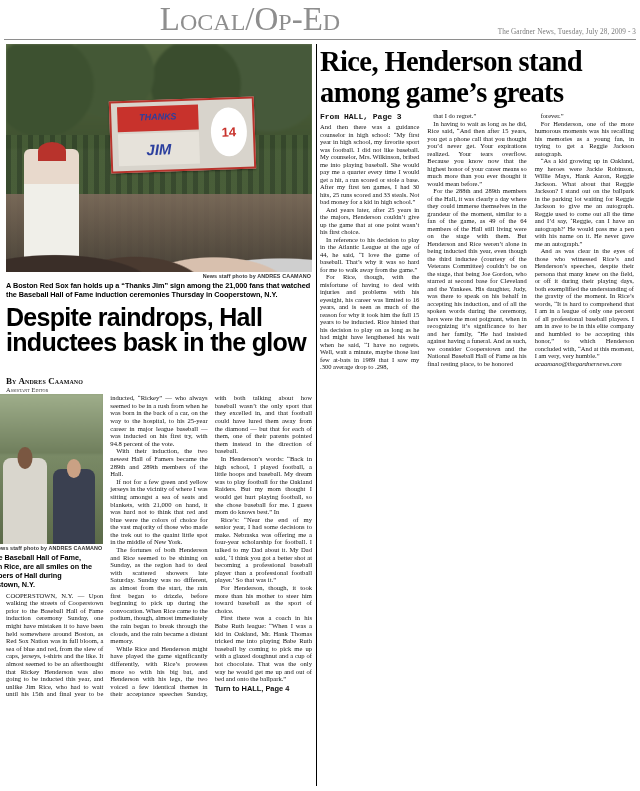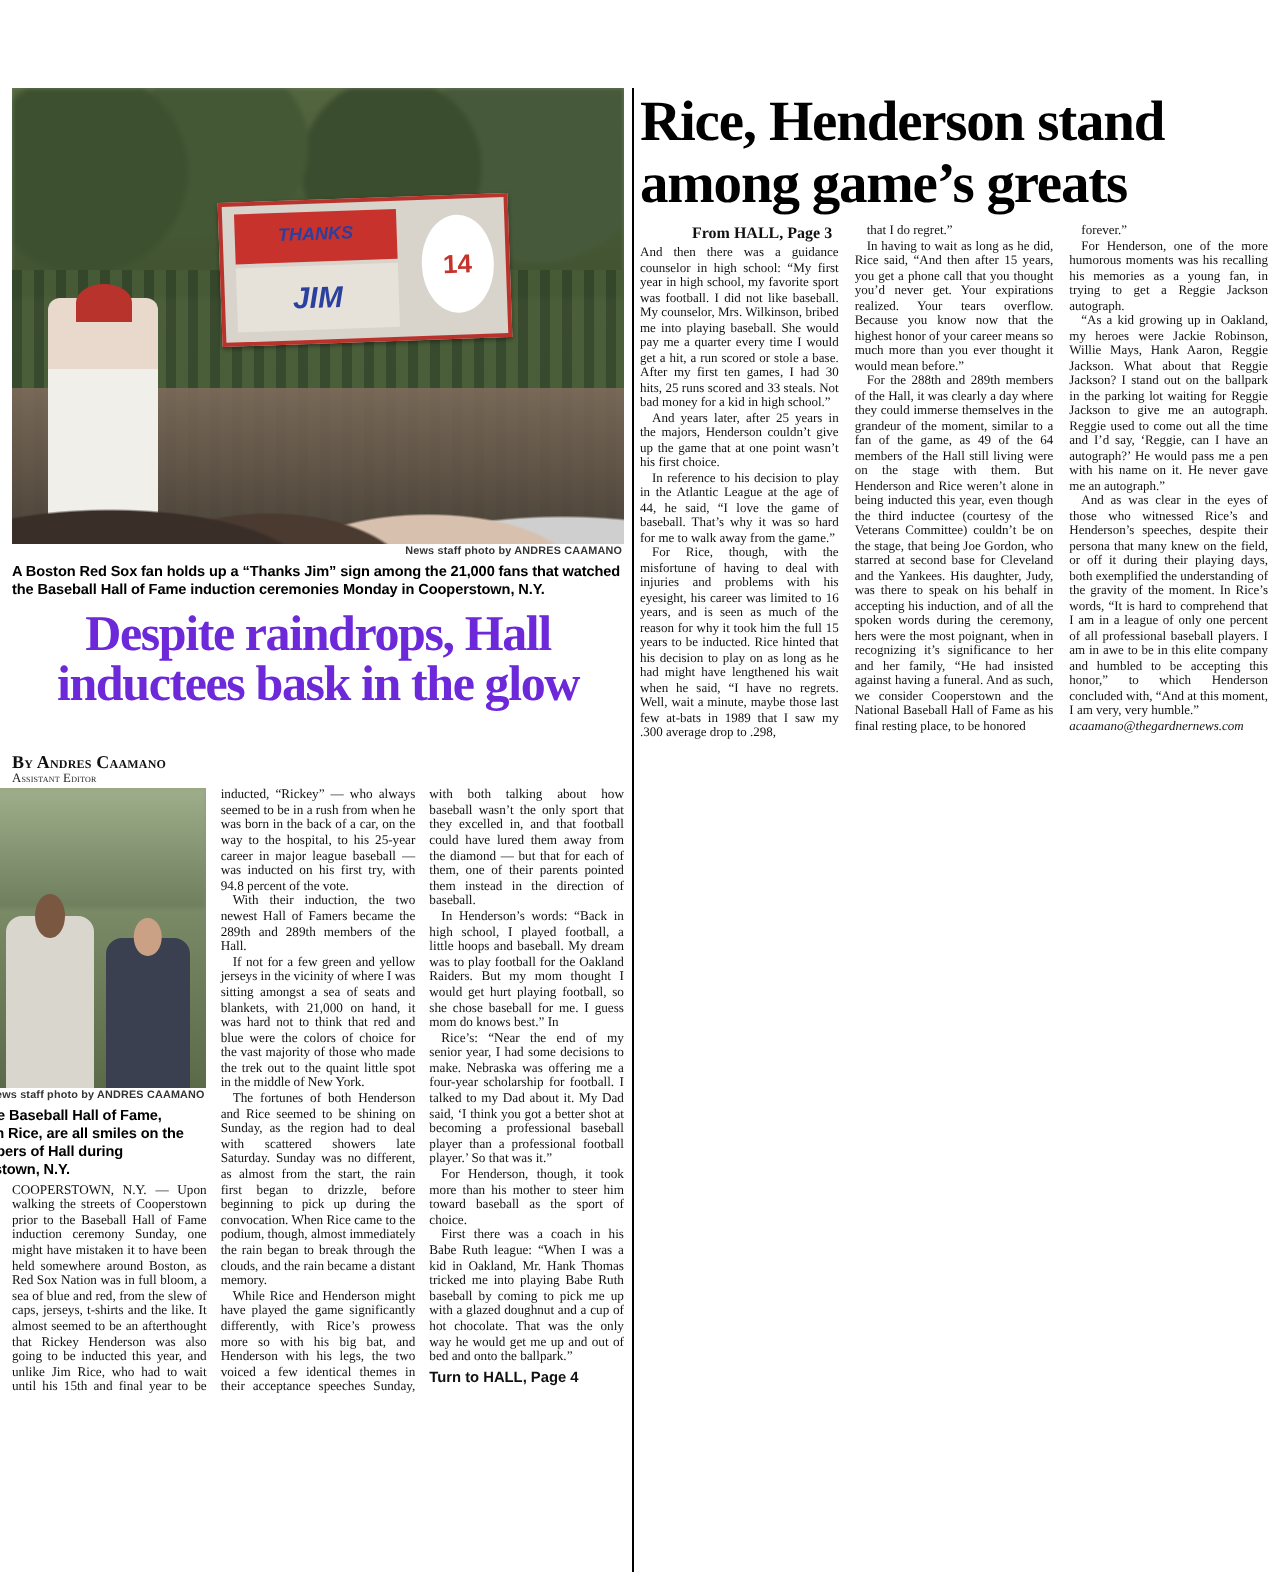--- a/index.html
+++ b/index.html
@@ -37,22 +37,22 @@
     font-size:5.4px;text-align:right;color:#333;letter-spacing:.1px;
     font-family:"Liberation Sans", sans-serif;font-weight:700;
     padding:1px 1px 0 0;line-height:7px;
   }
   .caption{
     font-family:"Liberation Sans", sans-serif;font-weight:700;
     font-size:7.3px;line-height:9.1px;color:#000;letter-spacing:-.05px;
     padding-top:1px;
   }
   .headline-main{
-    font-family:Liberation Serif, serif;font-weight:700;
-    font-size:25px;line-height:25px;text-align:center;color:#6d28d9;
+    font-family:Liberation Sans, sans-serif;font-weight:700;
+    font-size:25px;line-height:25px;color:#000000;
     letter-spacing:-.7px;margin-top:6px;
   }
   .byline{margin-top:21px;}
   .byline .b1{
     font-size:9px;line-height:10px;font-variant:small-caps;font-weight:700;
     letter-spacing:.1px;
   }
   .byline .b2{
     font-size:6.4px;line-height:8px;font-variant:small-caps;
     letter-spacing:.1px;color:#222;
@@ -74,22 +74,22 @@
   }
 
   
   .right{position:absolute;left:320px;top:46px;width:314px;height:740px;}
   .headline-right{
     font-family:"Liberation Serif", serif;font-weight:700;
     font-size:28.5px;line-height:31px;color:#000;letter-spacing:-.6px;
     margin:0 0 4px 0;
   }
   .jumpfrom{
-    font-family:Liberation Serif, serif;font-weight:700;
-    font-size:8px;line-height:10px;margin-bottom:1px;margin-left:26px;
+    font-family:Liberation Mono, monospace;font-weight:700;
+    font-size:8px;line-height:10px;margin-bottom:1px;
   }
   .rcols{column-count:3;column-gap:8px;}
   .rcols p{
     margin:0;font-size:6.5px;line-height:7.5px;text-align:justify;
     text-indent:6px;hyphens:auto;color:#111;
   }
   .rcols p.noind{text-indent:0;}
   .rcols p.sig{text-indent:0;font-style:italic;}
 
   
@@ -144,40 +144,47 @@
   .m3{left:52%;width:21%;height:80%;background:#d9d6cd;}
   .m3 .head{background:#7a5741;}
   .m4{left:76%;width:20%;height:70%;background:#3a4050;}
   .m4 .head{background:#caa184;}
 </style>
 </head>
 <body>
 
 <div class="page">
 
+  <div class="masthead">
+    <div class="masthead-title">
+      L<span class="sc">OCAL</span>/O<span class="sc">P</span>-E<span class="sc">D</span>
+    </div>
+    <div class="dateline">The Gardner News, Tuesday, July 28, 2009 - 3</div>
+    <div class="rule-top"></div>
+  </div>
 
   <div class="vdivider"></div>
 
   <div class="left">
 
     <div class="photo photo1">
       <div class="sky"></div>
       <div class="trees"></div>
       <div class="fence"></div>
       <div class="crowdband"></div>
       <div class="fan"></div>
       <div class="sign">
         <div class="s1">THANKS</div>
         <div class="s2">JIM</div>
         <div class="s3">14</div>
       </div>
       <div class="heads"></div>
     </div>
     <div class="credit">News staff photo by ANDRES CAAMANO</div>
-    <div class="caption">A Boston Red Sox fan holds up a “Thanks Jim” sign among the 21,000 fans that watched the Baseball Hall of Fame induction ceremonies Monday in Cooperstown, N.Y.</div>
+    <div class="caption">A Boston Red Sox fan holds up a “Thanks Jim” sign among the 21,000 fans that watched the Baseball Hall of Fame induction ceremonies Thursday in Cooperstown, N.Y.</div>
 
     <div class="headline-main">Despite raindrops, Hall inductees bask in the glow</div>
 
     <div class="byline">
       <div class="b1">By Andres Caamano</div>
       <div class="b2">Assistant Editor</div>
     </div>
 
     <div class="cols3">
       <div class="photo2wrap">

